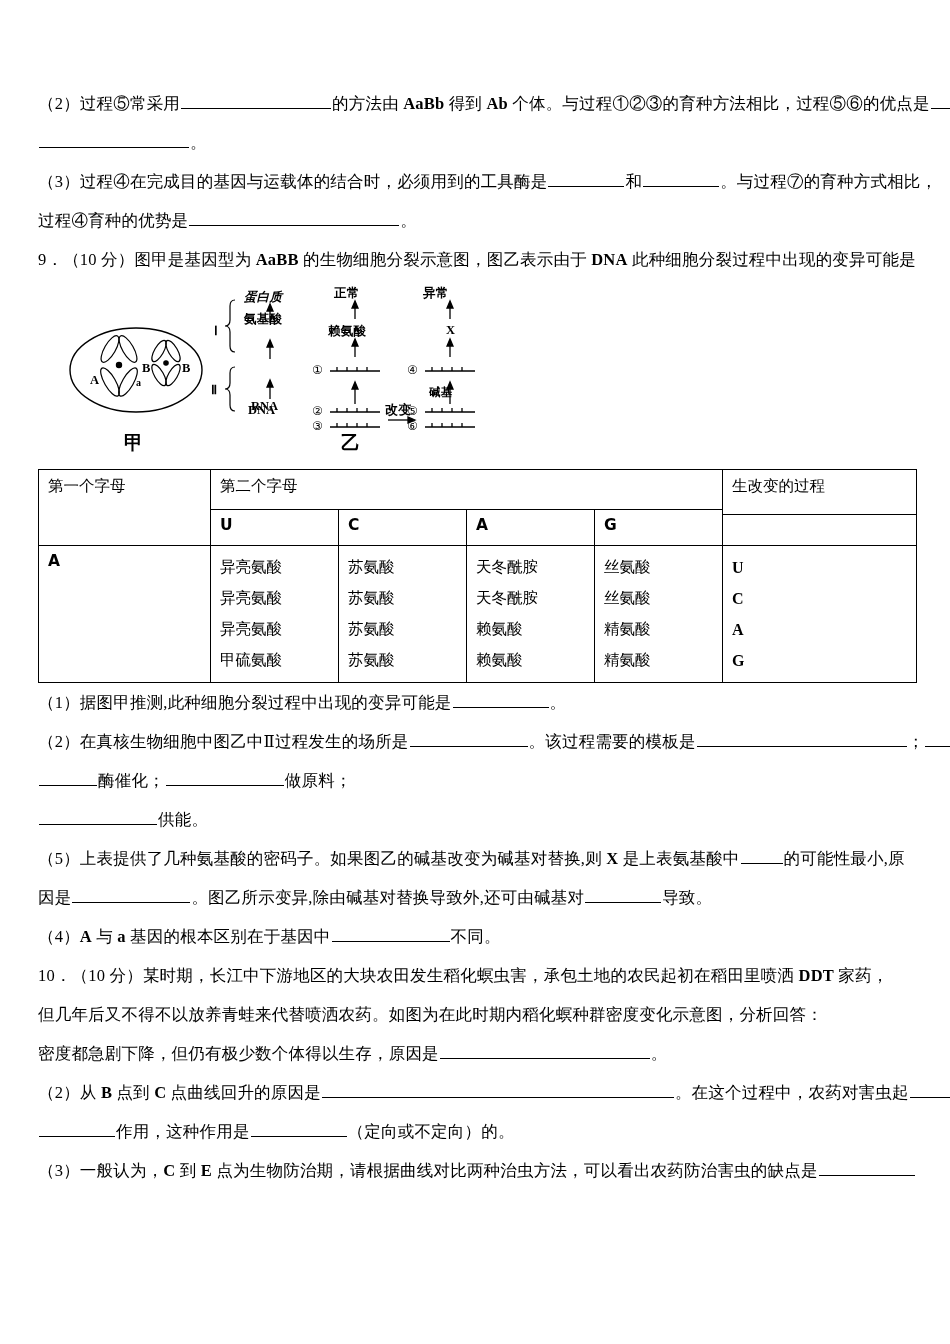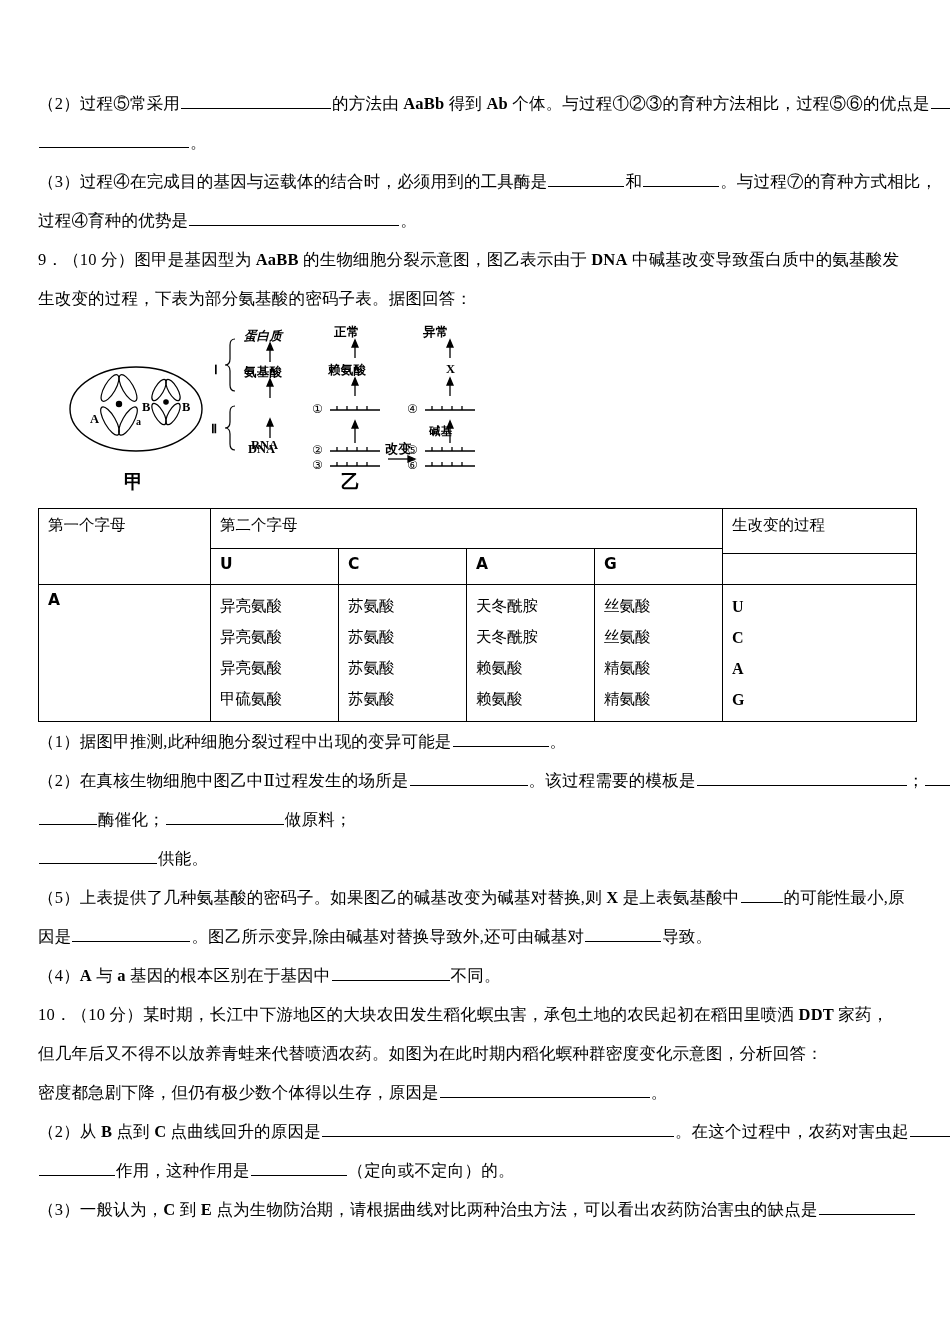--- a/index.html
+++ b/index.html
@@ -139,22 +139,21 @@
   <div class="content">
 
     <div id="prev-block">
         <div class="q-line"><span>（2）过程⑤常采用</span><span class="blank b-xxl"></span><span>的方法由 </span><span class="lat">AaBb</span><span> 得到 </span><span class="lat">Ab</span><span> 个体。与过程①②③的育种方法相比，过程⑤⑥的优点是</span><span class="blank b-xs"></span></div>
         <div class="q-line"><span class="blank b-xxl"></span><span>。</span></div>
         <div class="q-line"><span>（3）过程④在完成目的基因与运载体的结合时，必须用到的工具酶是</span><span class="blank b-m"></span><span>和</span><span class="blank b-m"></span><span>。与过程⑦的育种方式相比，</span></div>
         <div class="q-line"><span>过程④育种的优势是</span><span class="blank b-h3"></span><span>。</span></div>
       </div>
 
     <div id="q9-stem">
-        <div class="q-line"><span>9．（10 分）图甲是基因型为 </span><span class="lat">AaBB</span><span> 的生物细胞分裂示意图，图乙表示由于 </span><span class="lat">DNA</span><span> 中碱基改变导致蛋白质中的氨基酸发</span></div>
-        <div class="q-line"><span>生改变的过程，下表为部分氨基酸的密码子表。据图回答：</span></div>
+        <div class="q-line"><span>9．（10 分）图甲是基因型为 </span><span class="lat">AaBB</span><span> 的生物细胞分裂示意图，图乙表示由于 </span><span class="lat">DNA</span><span> 此种细胞分裂过程中出现的变异可能是</span></div>
       </div>
 
     <div class="figure-wrap">
       <div class="figure">
         <svg width="420" height="175" viewBox="0 0 420 175">
 
           <ellipse cx="78" cy="83" rx="66" ry="42" fill="none" stroke="#000" stroke-width="1.4"></ellipse>
 
           <g stroke="#000" stroke-width="1.2" fill="none">
             <ellipse cx="52" cy="62" rx="5.5" ry="15" transform="rotate(30 52 62)"></ellipse>
@@ -250,21 +249,21 @@
         <span class="fig-txt-lat" style="left:78px; top:90px; font-size:10px;">a</span>
         <span class="fig-txt-lat" style="left:84px; top:74px;">B</span>
         <span class="fig-txt-lat" style="left:124px; top:74px;">B</span>
 
         
         <span class="fig-txt-lat" style="left:156px; top:36px;">Ⅰ</span>
         <span class="fig-txt-lat" style="left:153px; top:95px;">Ⅱ</span>
 
         
         <span class="fig-txt" style="left:186px; top:2px;font-style:italic;">蛋白质</span>
-        <span class="fig-txt" style="left:186px; top:38px;">氨基酸</span>
+        <span class="fig-txt" style="left:186px; top:24px;">氨基酸</span>
         <span class="fig-txt-lat" style="left:193px; top:76px;margin-top:36px;">RNA</span>
         <span class="fig-txt-lat" style="left:190px; top:116px;">DNA</span>
 
         
         <span class="fig-txt" style="left:276px; top:-2px;">正常</span>
         <span class="fig-txt" style="left:365px; top:-2px;">异常</span>
         <span class="fig-txt" style="left:270px; top:36px;">赖氨酸</span>
         <span class="fig-txt-lat" style="left:388px; top:36px;">X</span>
 
         

